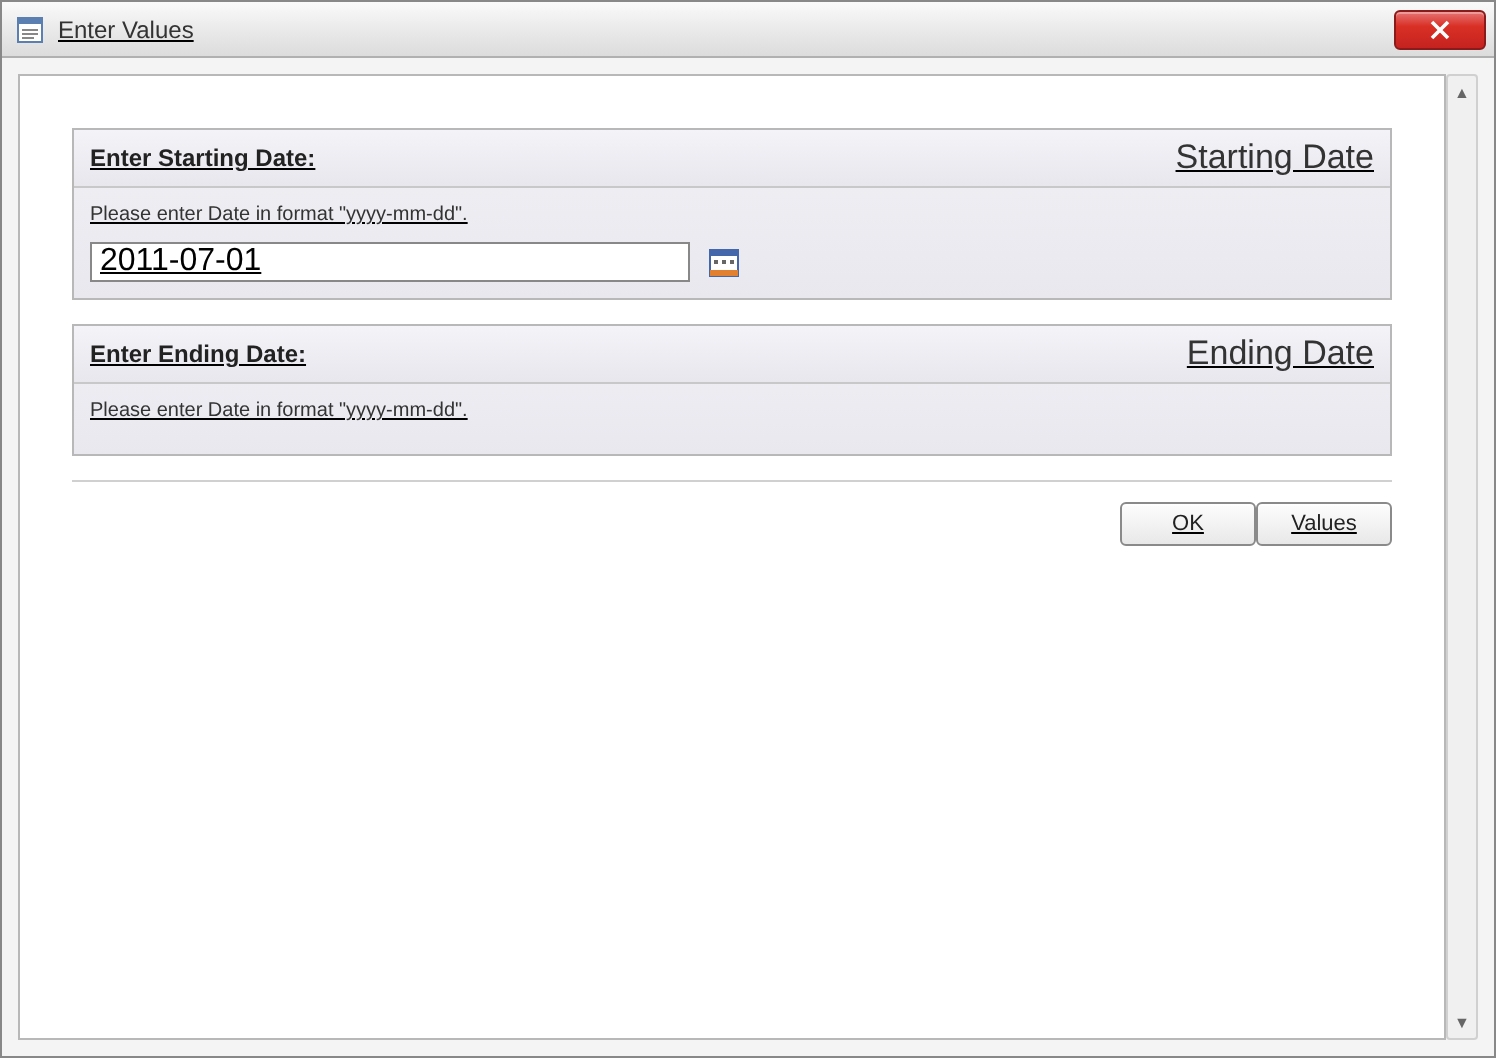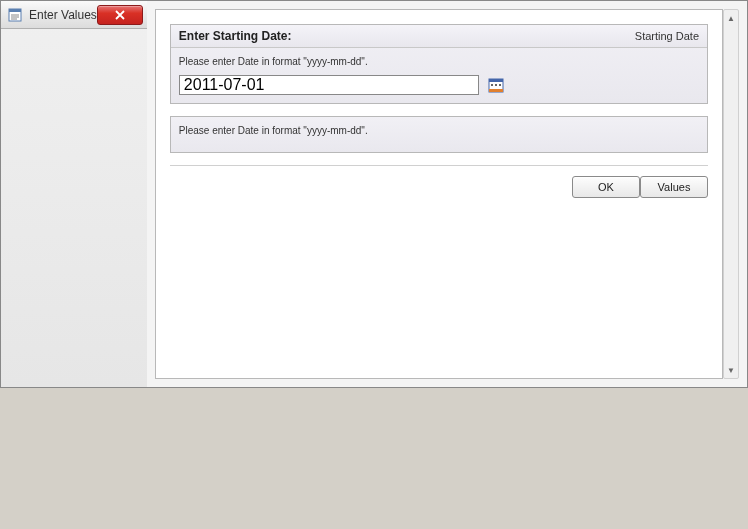--- a/index.html
+++ b/index.html
@@ -12,25 +12,26 @@
       font-family: Tahoma, "Segoe UI", Arial, sans-serif;
       font-size: 11px;
       background: #d4d0c8;
       width: 748px;
       height: 529px;
       overflow: hidden;
     }
     
     .window {
       width: 748px;
-      height: 388px;
+      height: 529px;
       background: linear-gradient(to bottom, #f0f0f0, #e6e6e6);
       border: 1px solid #888;
       display: flex;
-      flex-direction: row;
+      flex-direction: column;
+      text-decoration: underline;
     }
     
     .titlebar {
       height: 28px;
       background: linear-gradient(to bottom, #fafafa 0%, #eaeaea 50%, #dcdcdc 100%);
       border-bottom: 1px solid #b0b0b0;
       display: flex;
       align-items: center;
       padding: 0 4px 0 6px;
     }
@@ -75,21 +76,21 @@
       background: #f4f4f4;
       padding: 8px 8px 8px 8px;
       display: flex;
       position: relative;
     }
     
     .inner-panel {
       flex: 1;
       background: #fff;
       border: 1px solid #b8b8b8;
-      padding: 4px;
+      padding: 16px;
       position: relative;
       margin-right: 16px;
     }
     
     .scrollbar {
       position: absolute;
       right: 8px;
       top: 8px;
       bottom: 8px;
       width: 16px;
@@ -127,21 +128,21 @@
     }
     
     .section-header-left {
       font-weight: bold;
       font-size: 12px;
       color: #222;
       flex: 1;
     }
     
     .section-header-right {
-      font-size: 11px;
+      font-size: 17px;
       color: #333;
     }
     
     .section-body {
       padding: 8px;
     }
     
     .instruction {
       font-size: 10px;
       color: #333;
@@ -243,20 +244,24 @@
                 <rect x="3" y="7" width="2" height="2" fill="#666"></rect>
                 <rect x="7" y="7" width="2" height="2" fill="#666"></rect>
                 <rect x="11" y="7" width="2" height="2" fill="#666"></rect>
               </svg>
             </div>
           </div>
         </div>
       </div>
 
       <div class="section">
+        <div class="section-header">
+          <div class="section-header-left">Enter Ending Date:</div>
+          <div class="section-header-right">Ending Date</div>
+        </div>
         <div class="section-body">
           <div class="instruction">Please enter Date in format "yyyy-mm-dd".</div>
         </div>
       </div>
 
       <hr class="divider">
 
       <div class="button-row">
         <button class="dlg-button">OK</button>
         <button class="dlg-button">Values</button>

